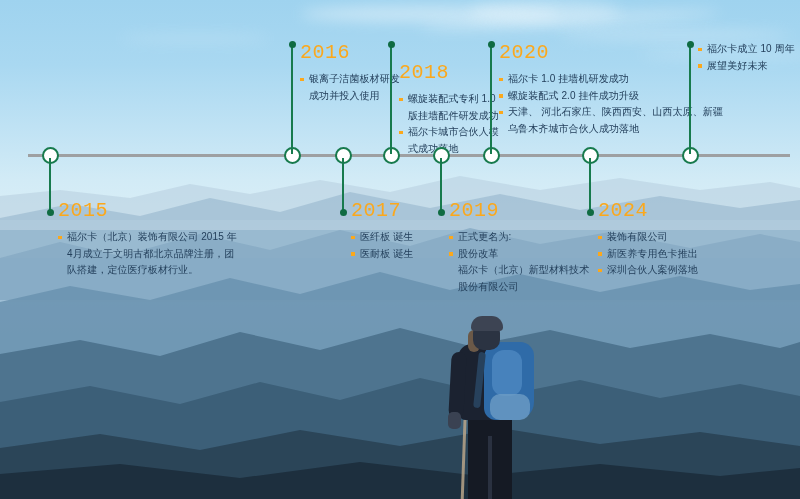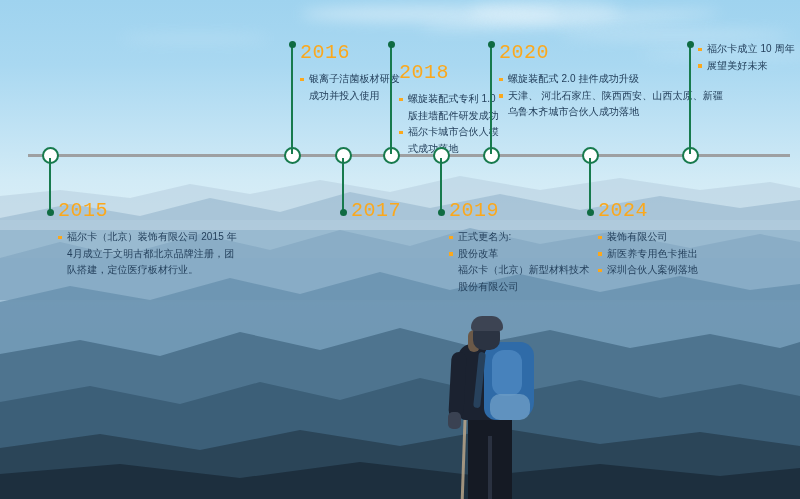--- a/index.html
+++ b/index.html
@@ -144,20 +144,24 @@
         <ul class="bullets">
           <li>银离子洁菌板材研发</li>
           <li class="cont">成功并投入使用</li>
         </ul>
       </div>
       <div class="node" style="left: 334.5px; top: 147px;"></div>
       <div class="stem" style="left: 341.75px; top: 158px; height: 54px;"></div>
       <div class="stem-dot" style="left: 339.5px; top: 209px;"></div>
       <div class="entry" style="left: 351px; top: 196px;">
         <div class="year">2017</div>
+        <ul class="bullets">
+          <li>医纤板 诞生</li>
+          <li>医耐板 诞生</li>
+        </ul>
       </div>
       <div class="node" style="left: 382.5px; top: 147px;"></div>
       <div class="stem" style="left: 389.75px; top: 44px; height: 110px;"></div>
       <div class="stem-dot" style="left: 387.5px; top: 41px;"></div>
       <div class="entry" style="left: 399px; top: 38px; margin-top: 20px;">
         <div class="year">2018</div>
         <ul class="bullets">
           <li>螺旋装配式专利 1.0</li>
           <li class="cont">版挂墙配件研发成功</li>
           <li>福尔卡城市合伙人模</li>
@@ -175,20 +179,21 @@
           <li class="cont">福尔卡（北京）新型材料技术</li>
           <li class="cont">股份有限公司</li>
         </ul>
       </div>
       <div class="node" style="left: 482.5px; top: 147px;"></div>
       <div class="stem" style="left: 489.75px; top: 44px; height: 110px;"></div>
       <div class="stem-dot" style="left: 487.5px; top: 41px;"></div>
       <div class="entry" style="left: 499px; top: 38px;">
         <div class="year">2020</div>
         <ul class="bullets">
+          <li>福尔卡 1.0 挂墙机研发成功</li>
           <li>螺旋装配式 2.0 挂件成功升级</li>
           <li>天津、  河北石家庄、陕西西安、山西太原、新疆</li>
           <li class="cont">乌鲁木齐城市合伙人成功落地</li>
         </ul>
       </div>
       <div class="node" style="left: 581.5px; top: 147px;"></div>
       <div class="stem" style="left: 588.75px; top: 158px; height: 54px;"></div>
       <div class="stem-dot" style="left: 586.5px; top: 209px;"></div>
       <div class="entry" style="left: 598px; top: 196px;">
         <div class="year">2024</div>

